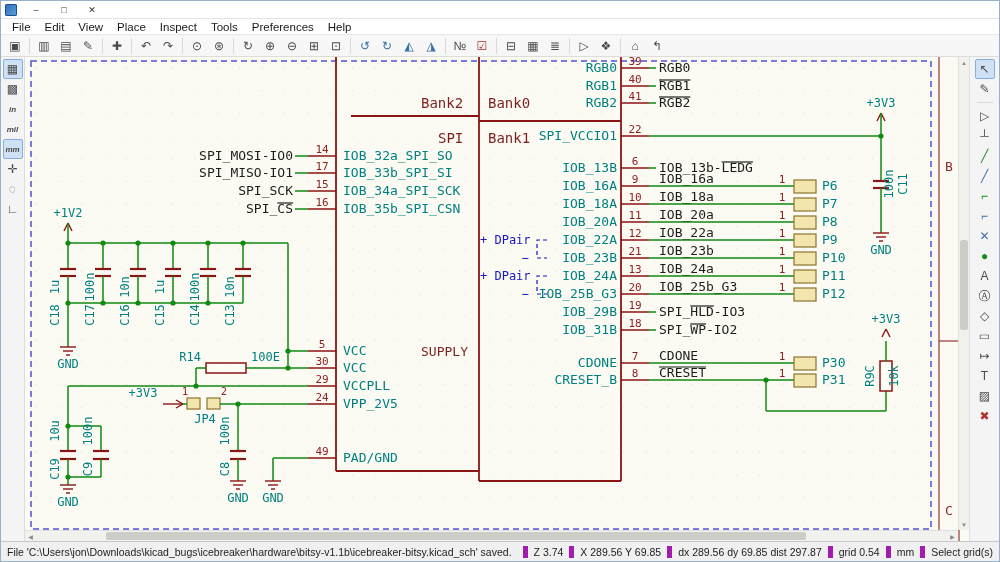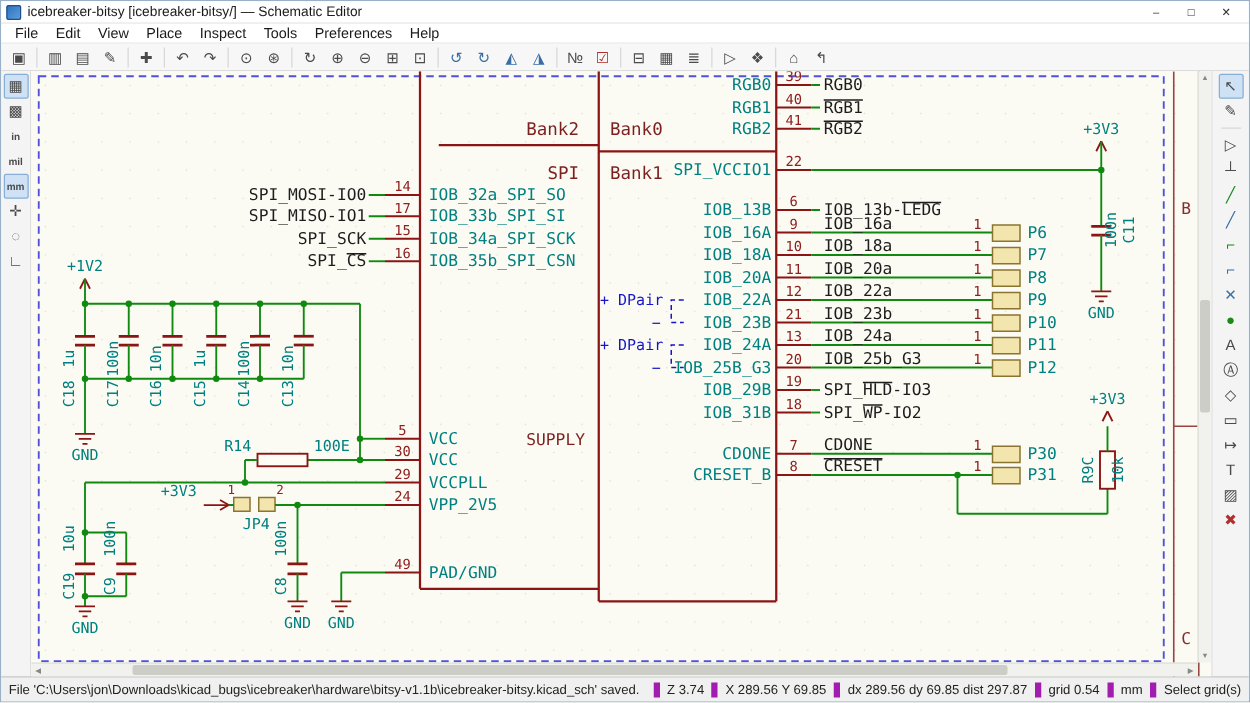--- a/index.html
+++ b/index.html
@@ -13,21 +13,21 @@
   .title { font-size:11px; color:#1a1a1a; flex:1; white-space:nowrap; overflow:hidden; }
   .wbtn { width:28px; height:16px; display:flex; align-items:center; justify-content:center; font-size:9px; color:#333; }
 
   
   .menubar { height:16px; background:#ffffff; border-bottom:1px solid #e8e8e8; display:flex; align-items:center; padding-left:4px; flex:0 0 16px; }
   .menu { padding:0 7px; font-size:11.5px; color:#1a1a1a; }
 
   
   .toolbar { height:22px; background:#f7f7f7; border-bottom:1px solid #dcdcdc; display:flex; align-items:center; padding-left:3px; flex:0 0 22px; }
   .tbtn { width:20px; height:20px; display:flex; align-items:center; justify-content:center; font-size:12px; color:#4a4a4a; border:1px solid transparent; border-radius:2px; margin:0 1px; }
-  .tbtn.txt { font-size:8px; font-weight:bold; }
+  .tbtn.txt { font-size:8px; font-weight:bold;font-style:italic; }
   .tbtn.active { background:#cfe2f5; border-color:#86aed6; }
   .tint-blue { color:#3a6ea5; }
   .tint-green { color:#1a8a1a; }
   .tint-red { color:#b03030; }
   .tsep { width:1px; height:16px; background:#d8d8d8; margin:0 3px; align-self:center; }
   .tsep.v { width:16px; height:1px; margin:3px auto; }
 
   .main { flex:1; display:flex; min-height:0; }
   .ltb { width:24px; background:#f4f4f4; border-right:1px solid #ddd; display:flex; flex-direction:column; align-items:center; padding-top:2px; }
   .rtb { width:30px; background:#f4f4f4; border-left:1px solid #ddd; display:flex; flex-direction:column; align-items:center; padding-top:2px; }
@@ -72,21 +72,20 @@
   .seg { padding:0 6px; border-left:5px solid #a21caf; white-space:nowrap; }
   .seg.msg { flex:1; border-left:none; overflow:hidden; text-overflow:ellipsis; }
 </style>
 </head>
 <body>
 
 <div class="app">
 
   <div class="titlebar">
     <div class="appicon"></div>
-    <div class="title">icebreaker-bitsy [icebreaker-bitsy/] — Schematic Editor</div>
     <div class="wbtn">–</div>
     <div class="wbtn">□</div>
     <div class="wbtn">✕</div>
   </div>
 
   <div class="menubar">
     <span class="menu">File</span>
     <span class="menu">Edit</span>
     <span class="menu">View</span>
     <span class="menu">Place</span>

